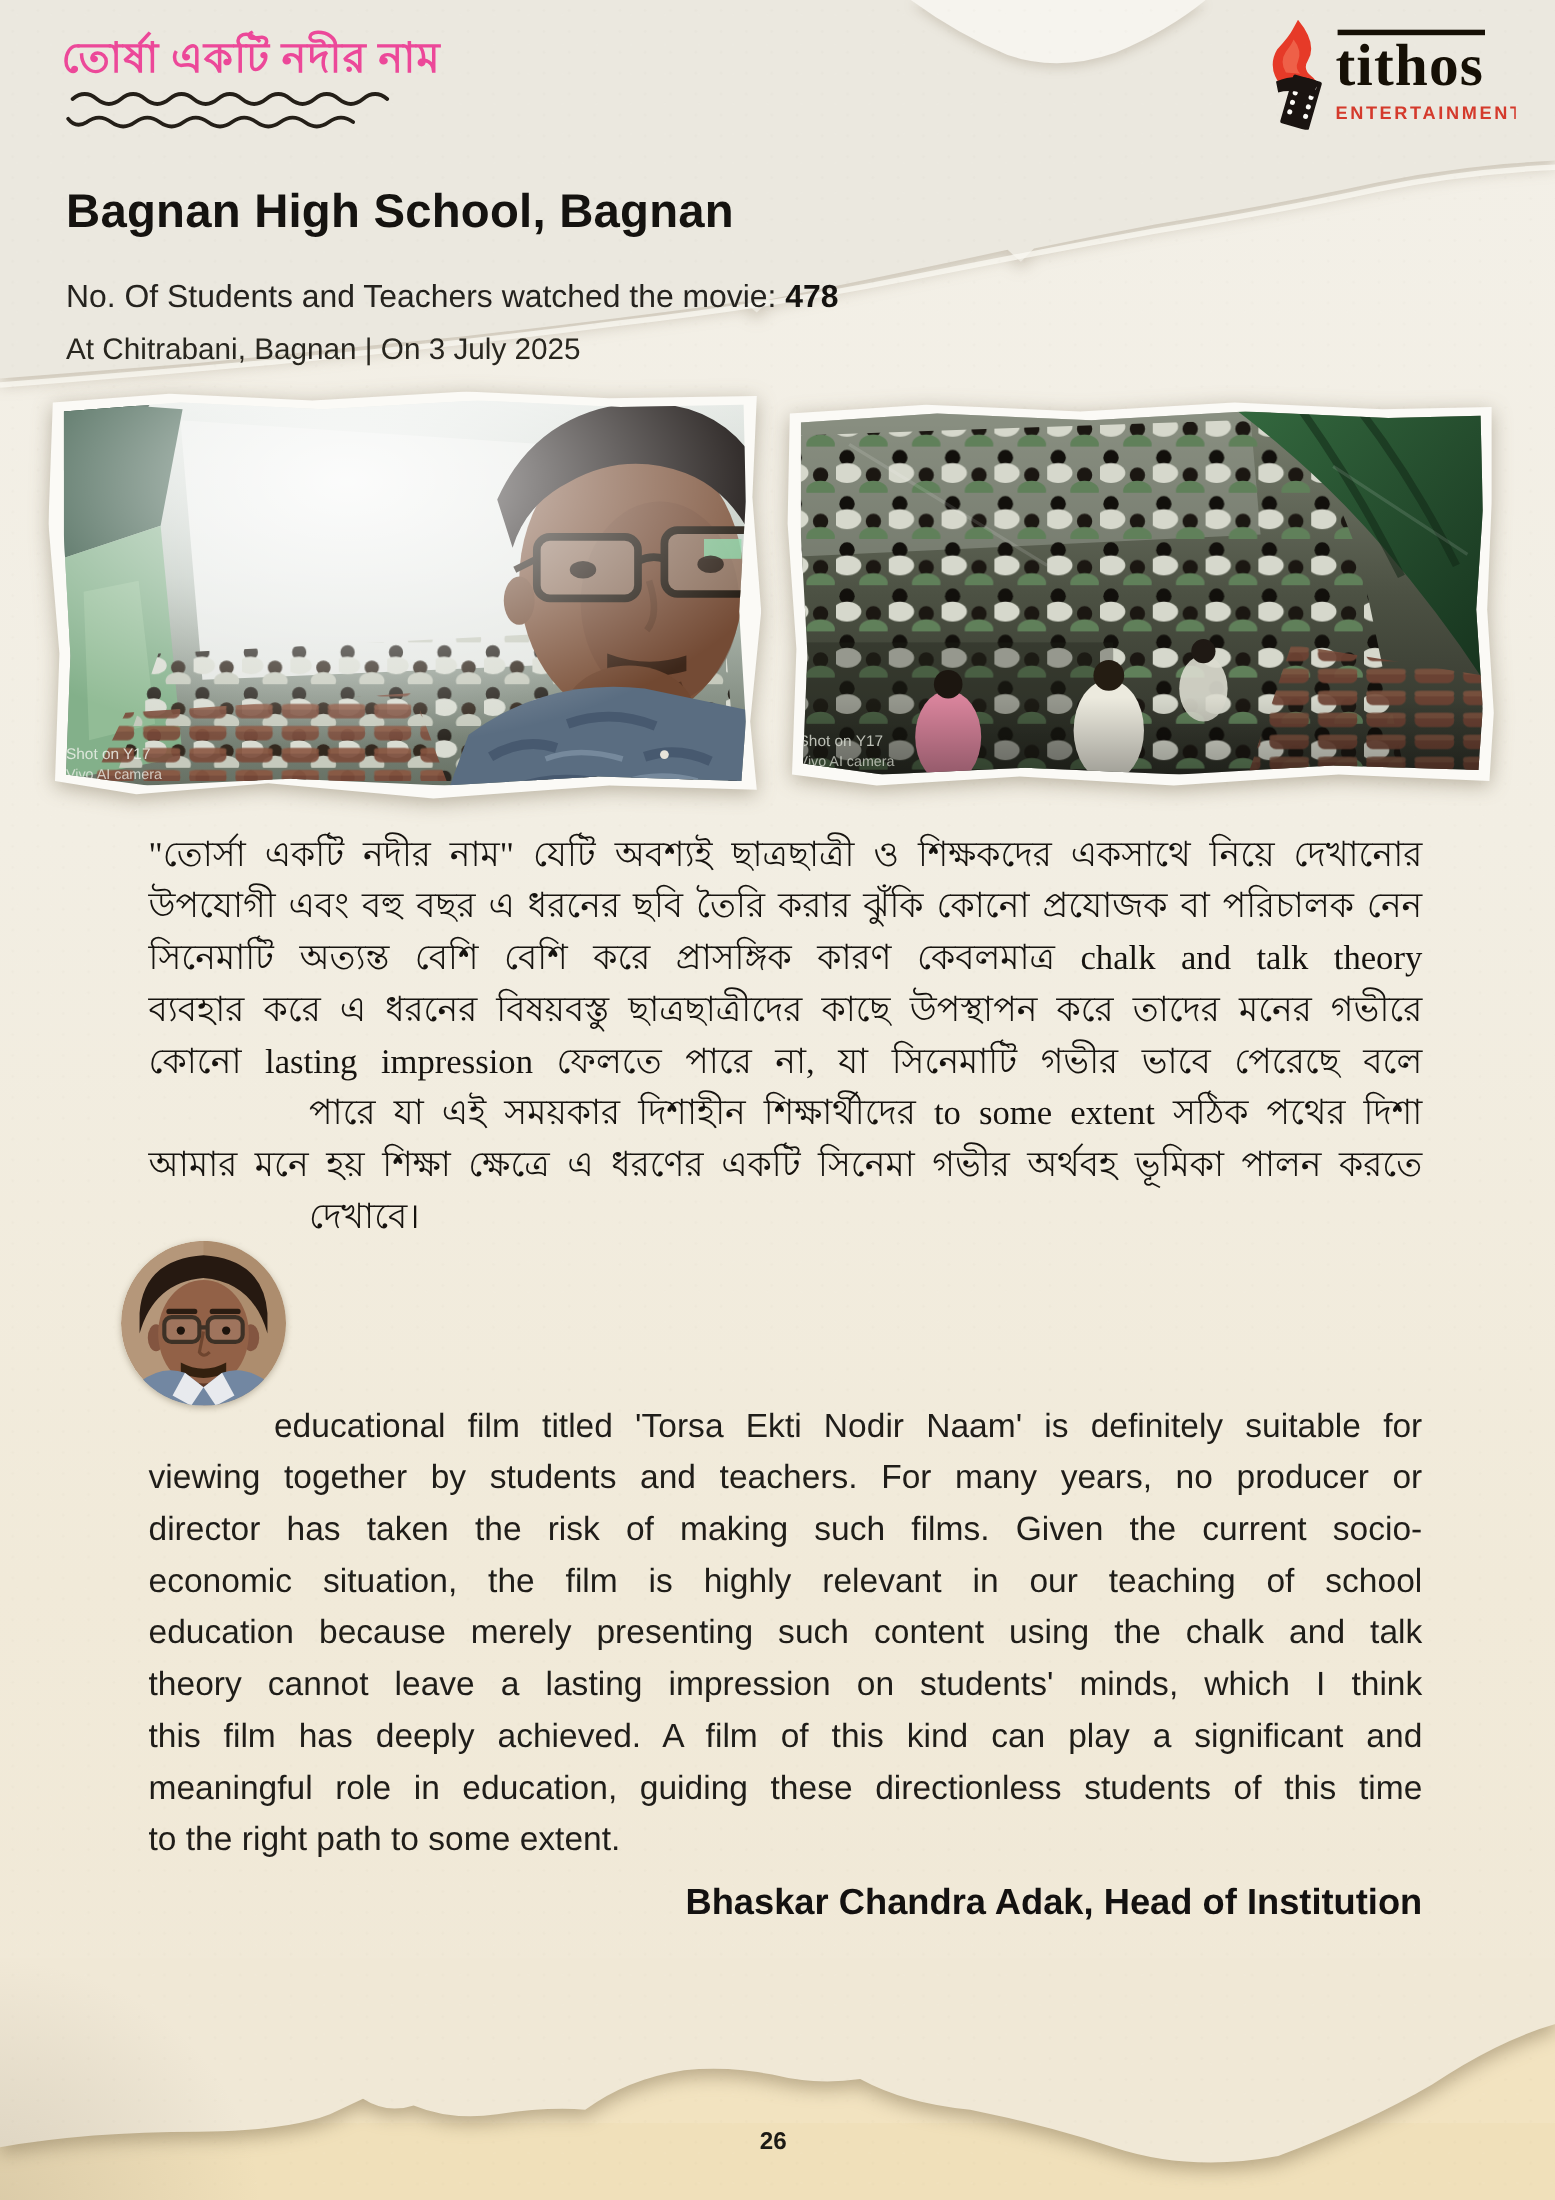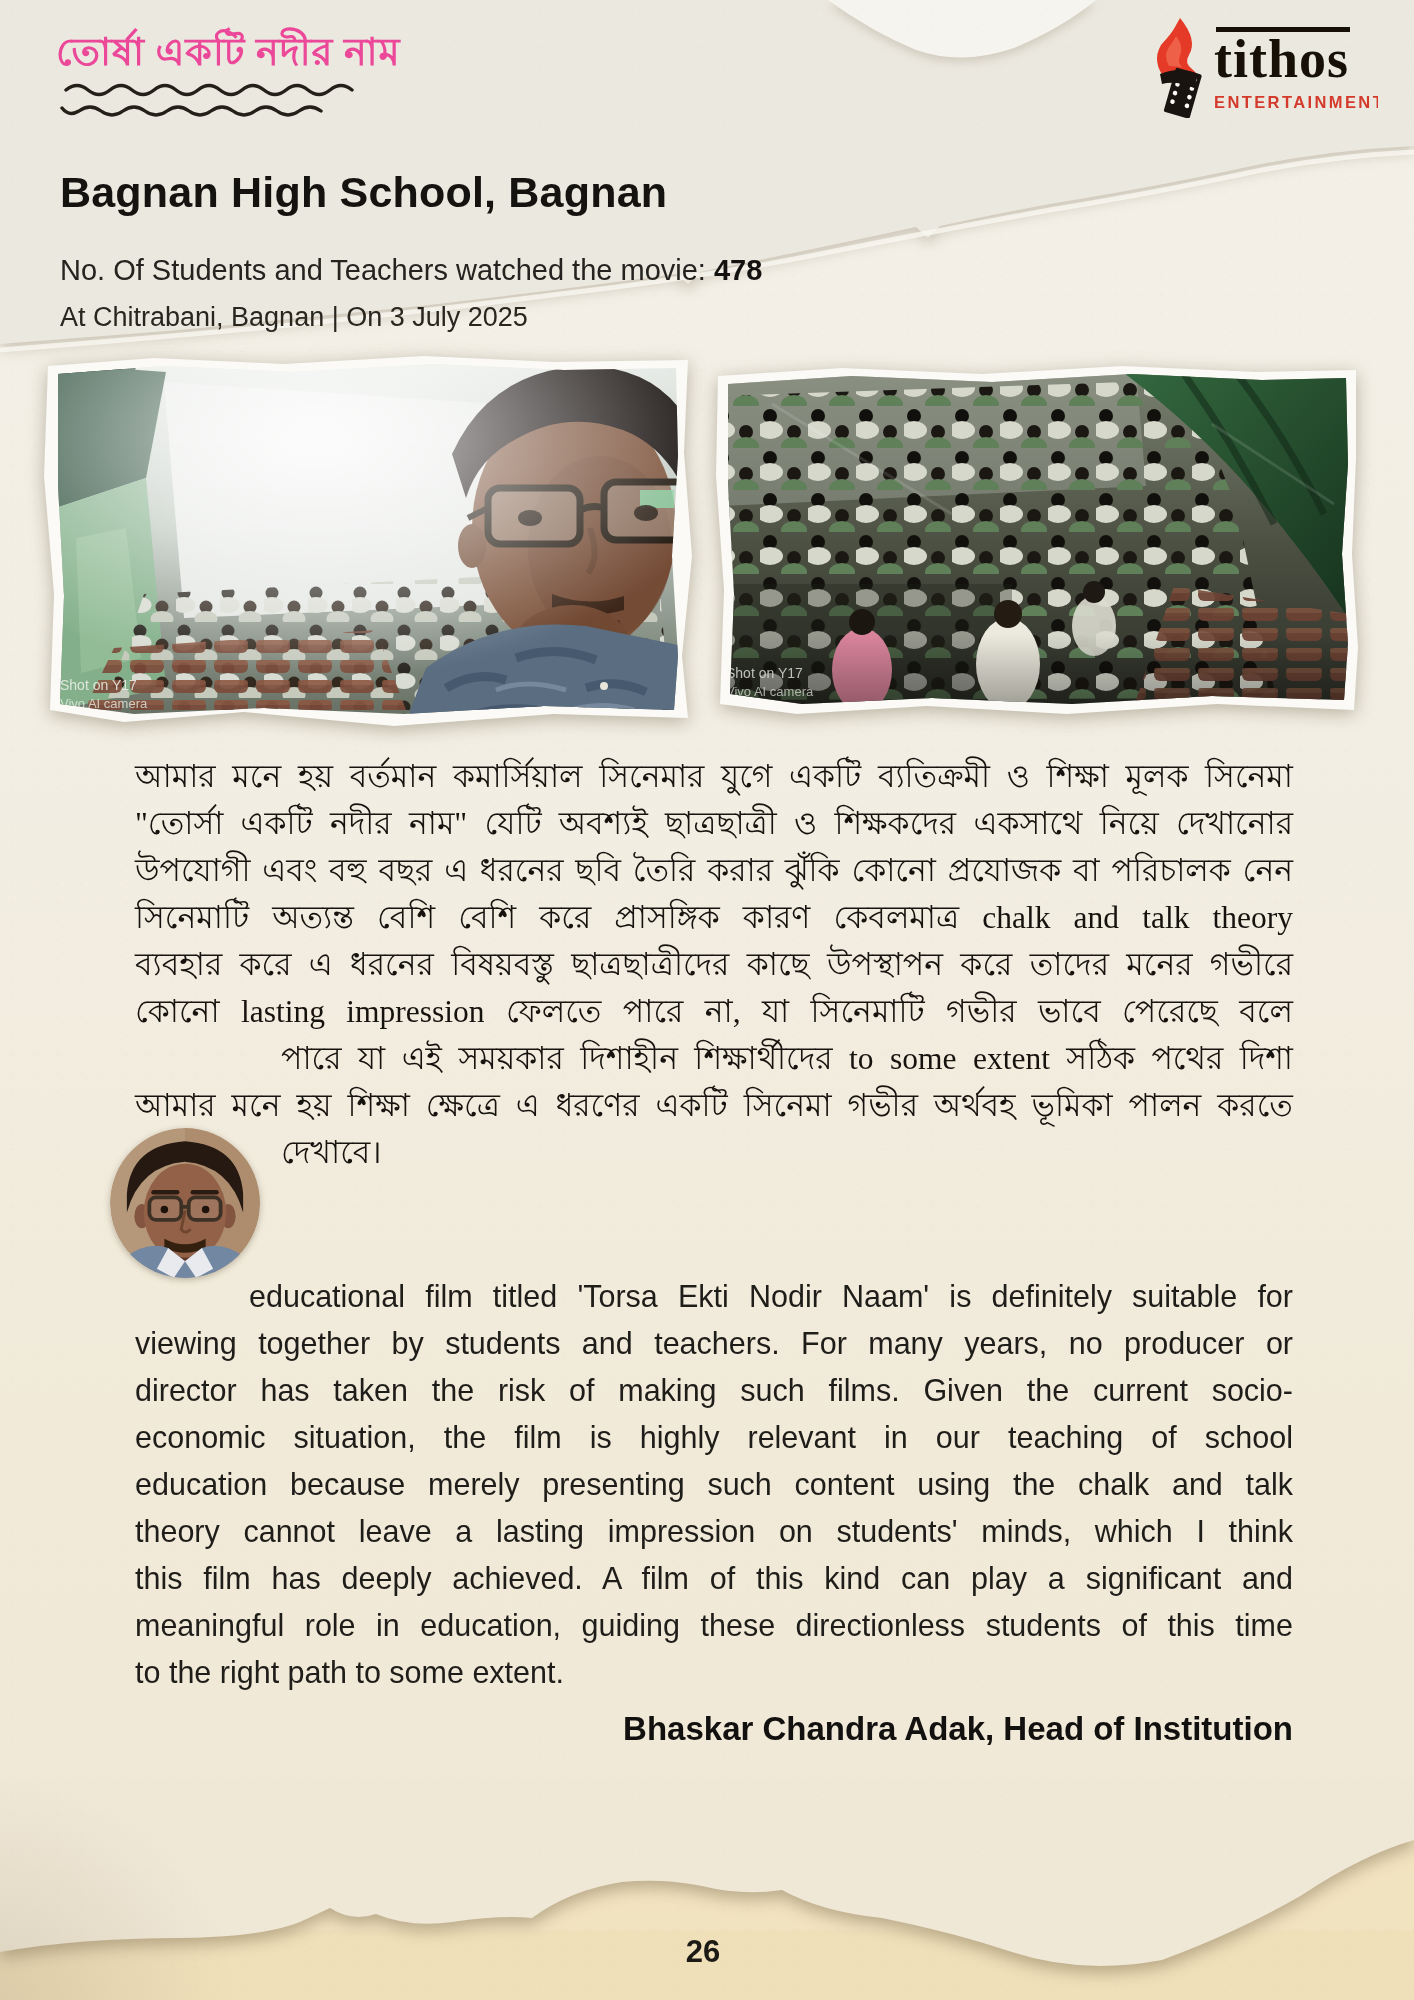--- a/index.html
+++ b/index.html
@@ -40,21 +40,21 @@
   .ln{text-align:justify;text-align-last:justify;white-space:nowrap1;}
   .ln.indent-a{margin-left:146px;}
   .ln.indent-b{margin-left:114px;margin-top:48px;}
   .ln.lastln{text-align-last:left;}
   
   .avatar{left:110px;top:1128px;width:150px;height:150px;border-radius:50%;overflow:hidden;
     box-shadow:0 2px 6px rgba(90,75,50,.35);}
   
   .signature{top:1710px;right:121px;font-size:33px;font-weight:700;color:#131110;white-space:nowrap;}
   
-  .pageno{left:0;top:1934px;width:1406px;text-align:center;font-size:31px;font-weight:700;color:#1c1a15;}
+  .pageno{left:0;top:1934px;width:1406px;text-align:center;font-size:22px;font-weight:700;color:#1c1a15;}
   svg{display:block;}
 </style>
 </head>
 <body>
 
 <svg class="abs" style="left:0;top:0" width="1414" height="400" viewBox="0 0 1414 400">
   <path d="M0,0 L1414,0 L1414,146 Q1330,150 1252,166 Q1160,186 1050,204 Q996,214 940,226 L928,238 L916,227 Q820,248 700,272 L688,284 L676,274 Q560,290 420,306 Q300,318 180,330 L0,344 Z" fill="#ebe8df" style="filter:drop-shadow(0 6px 7px rgba(112,97,70,.30))"></path>
   <path d="M0,350 Q180,336 300,324 Q420,312 560,294 Q700,278 820,254 Q940,230 1050,210 Q1160,192 1252,172 Q1330,156 1414,152" fill="none" stroke="#fbf9f3" stroke-width="5" opacity=".75"></path>
   <path d="M828,0 L1096,0 Q1062,28 1014,48 Q962,66 916,50 Q872,32 828,0 Z" fill="#f6f4ee" style="filter:drop-shadow(0 4px 5px rgba(112,97,70,.22))"></path>
 </svg>
@@ -216,21 +216,20 @@
     <line x1="60" y1="40" x2="240" y2="150" stroke="#ffffff" stroke-width="3" opacity=".12"></line>
     <line x1="500" y1="60" x2="622" y2="140" stroke="#ffffff" stroke-width="3" opacity=".12"></line>
     <rect x="0" y="270" width="648" height="84" fill="url(#rpfade)"></rect>
     <text x="14" y="314" font-size="14" fill="#d9dcd2" opacity=".85">Shot on Y17</text>
     <text x="14" y="332" font-size="13" fill="#d9dcd2" opacity=".75">Vivo AI camera</text>
   </g>
 </svg>
 </div>
 
 <div class="abs para bn-para">
-  <div class="ln">আমার মনে হয় বর্তমান কমার্সিয়াল সিনেমার যুগে একটি ব্যতিক্রমী ও শিক্ষা মূলক সিনেমা</div>
   <div class="ln">"তোর্সা একটি নদীর নাম" যেটি অবশ্যই ছাত্রছাত্রী ও শিক্ষকদের একসাথে নিয়ে দেখানোর</div>
   <div class="ln">উপযোগী এবং বহু বছর এ ধরনের ছবি তৈরি করার ঝুঁকি কোনো প্রযোজক বা পরিচালক নেন</div>
   <div class="ln">সিনেমাটি অত্যন্ত বেশি বেশি করে প্রাসঙ্গিক কারণ কেবলমাত্র chalk and talk theory</div>
   <div class="ln">ব্যবহার করে এ ধরনের বিষয়বস্তু ছাত্রছাত্রীদের কাছে উপস্থাপন করে তাদের মনের গভীরে</div>
   <div class="ln">কোনো lasting impression ফেলতে পারে না, যা সিনেমাটি গভীর ভাবে পেরেছে বলে</div>
   <div class="ln indent-a">পারে যা এই সময়কার দিশাহীন শিক্ষার্থীদের to some extent সঠিক পথের দিশা</div>
   <div class="ln">আমার মনে হয় শিক্ষা ক্ষেত্রে এ ধরণের একটি সিনেমা গভীর অর্থবহ ভূমিকা পালন করতে</div>
   <div class="ln indent-a lastln">দেখাবে।</div>
 </div>
 

